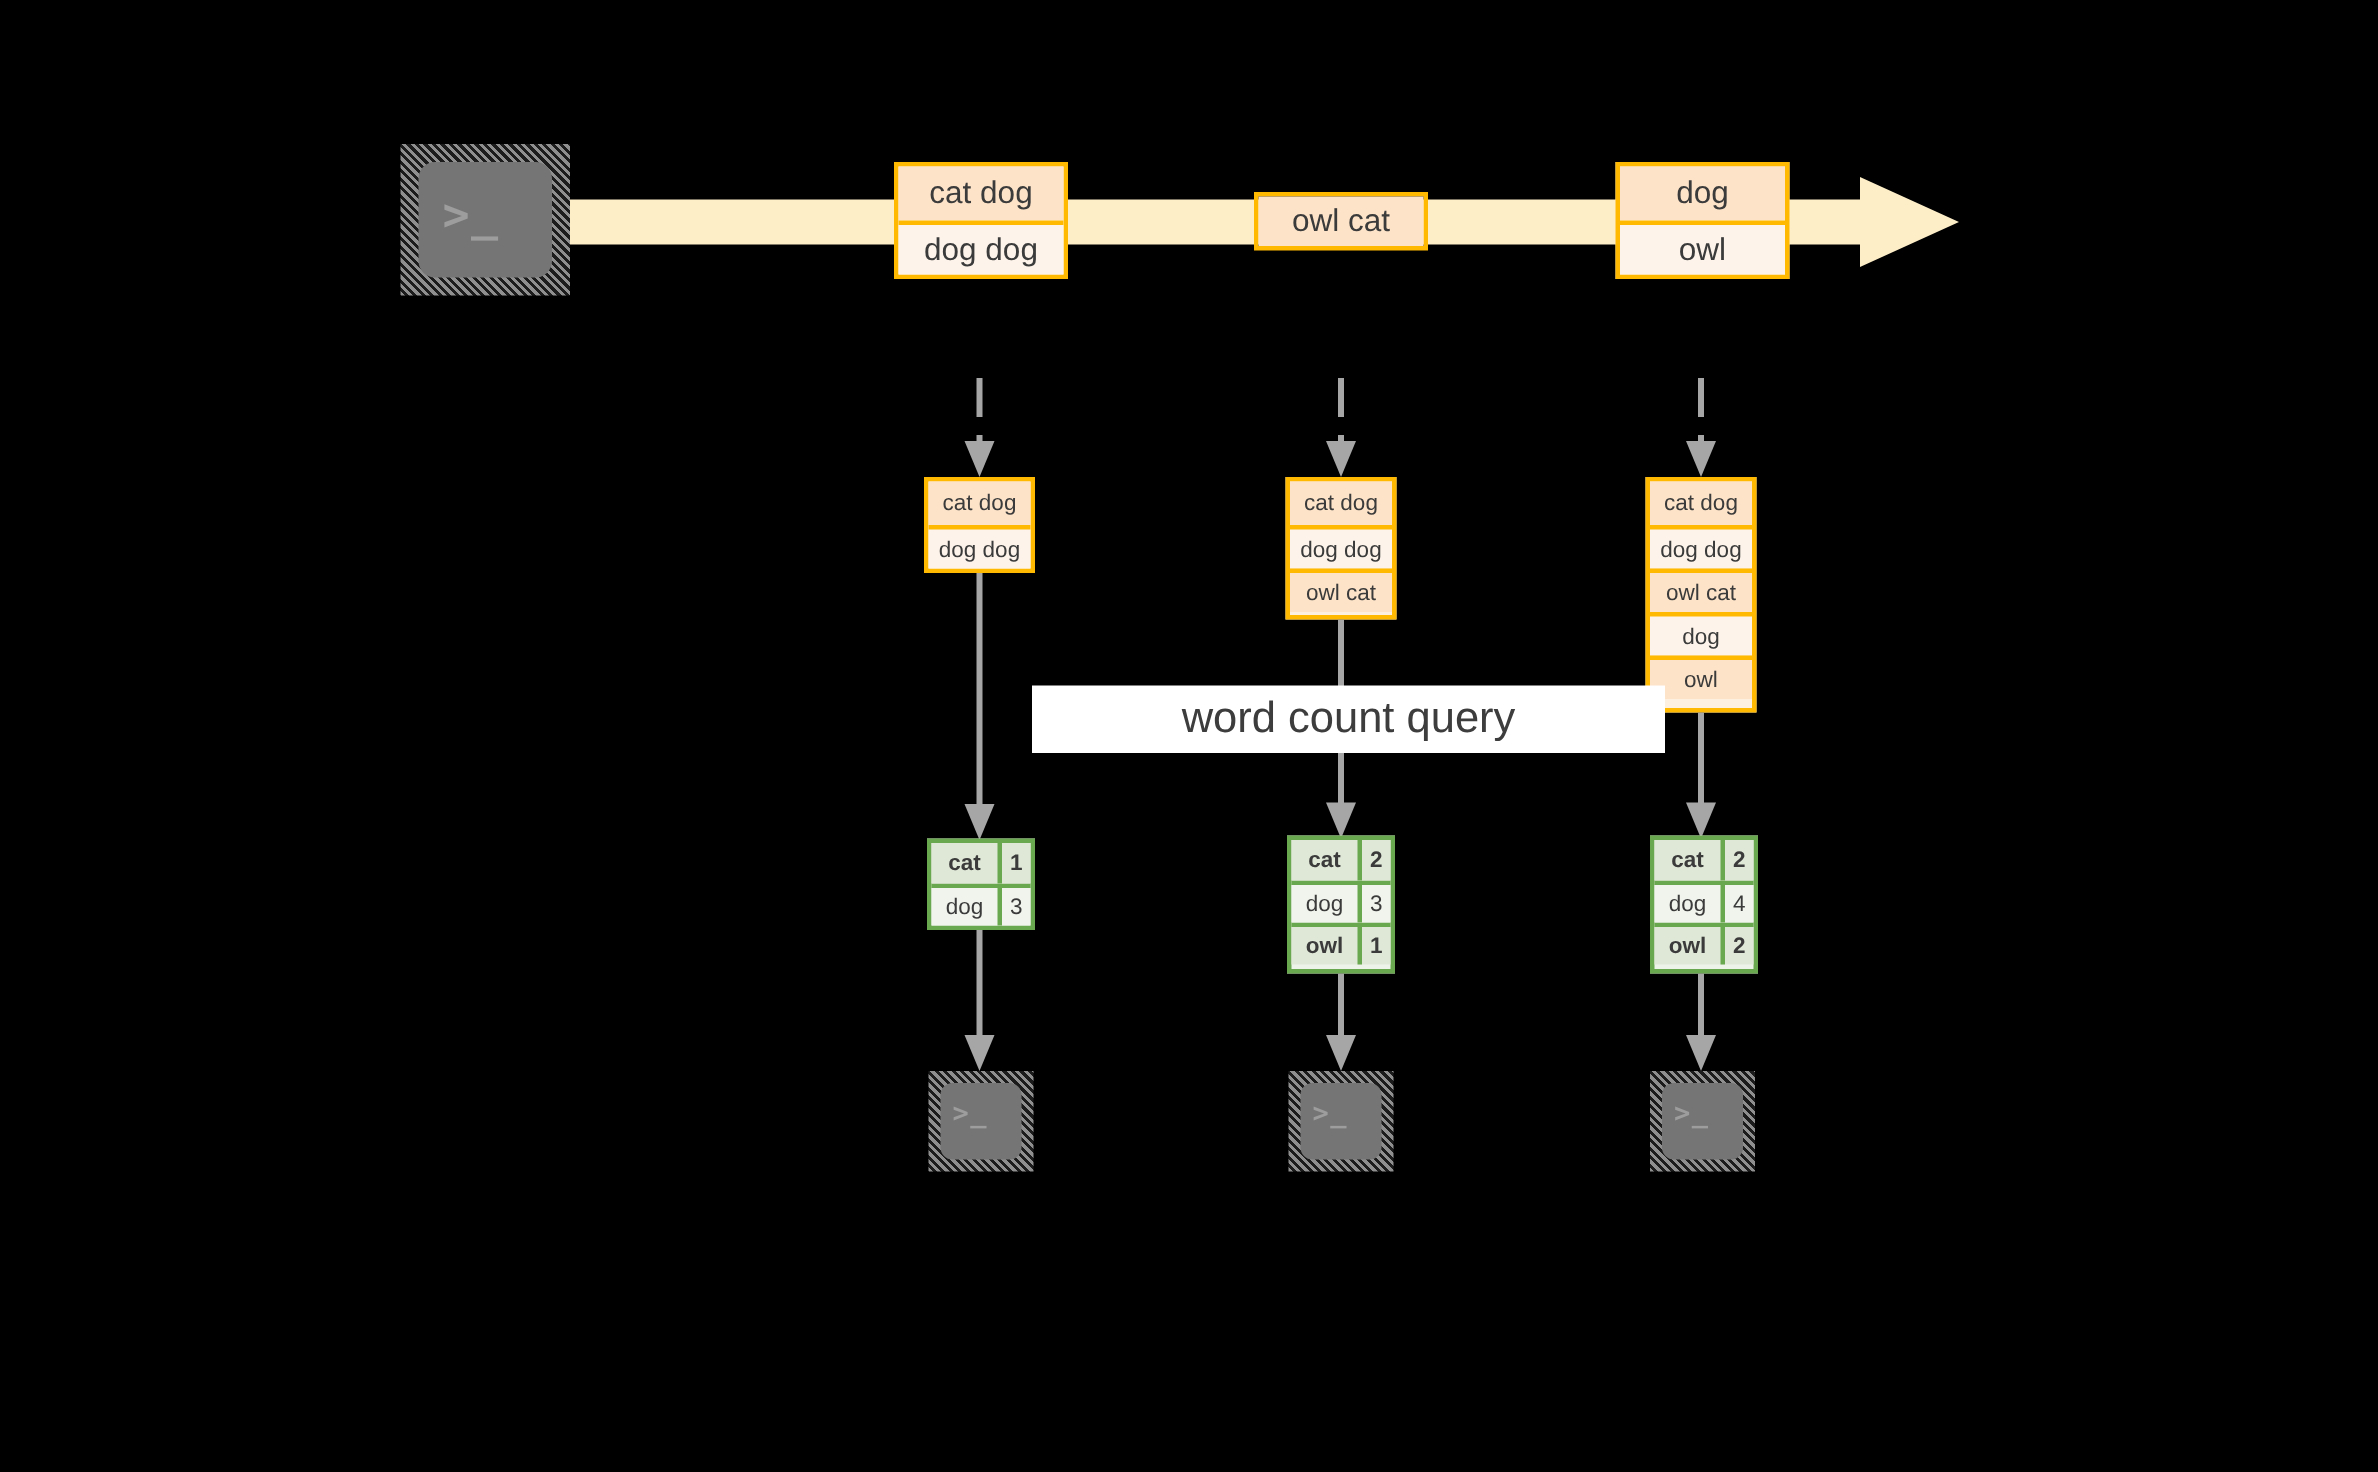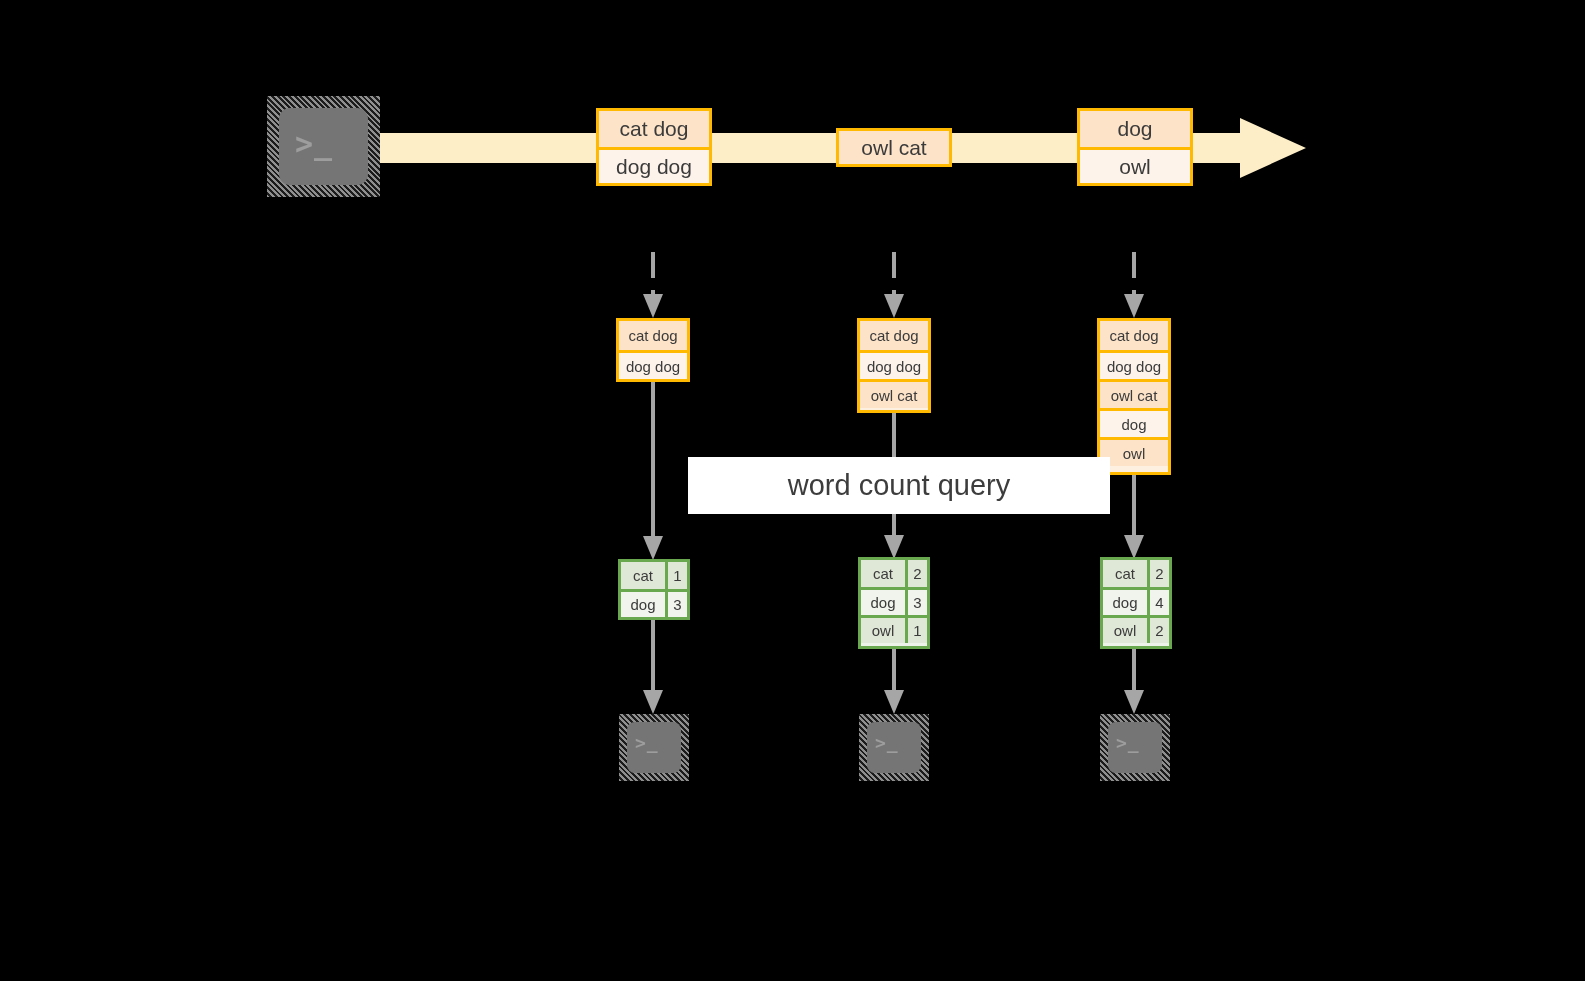--- a/index.html
+++ b/index.html
@@ -86,21 +86,21 @@
   .gbox .grow + .grow { border-top: 3px solid #6aa84f; }
   .gbox .gcell {
     box-sizing: border-box;
     display: flex;
     align-items: center;
     justify-content: center;
     color: #3b3b3b;
     white-space: nowrap;
   }
   .gbox .gcell.key { border-right: 3px solid #6aa84f; }
-  .gbox .grow.dark  .gcell { background: #dfe8d7; }
+  .gbox .grow.dark  .gcell { background: #dfe8d7; font-weight: bold; }
   .gbox .grow.light .gcell { background: #f0f4ec; }
 
   
   .query-label {
     position: absolute;
     box-sizing: border-box;
     background: #ffffff;
     display: flex;
     align-items: center;
     justify-content: center;
@@ -177,21 +177,21 @@
   </svg>
   <svg class="conn" style="left:882px; top:413px;" width="24" height="148" viewBox="0 0 24 148">
     <line x1="12" y1="0" x2="12" y2="128" stroke="#a6a6a6" stroke-width="4"></line>
     <path d="M12,146 L2,122 L22,122 Z" fill="#a6a6a6"></path>
   </svg>
   <svg class="conn" style="left:1122px; top:475px;" width="24" height="86" viewBox="0 0 24 86">
     <line x1="12" y1="0" x2="12" y2="66" stroke="#a6a6a6" stroke-width="4"></line>
     <path d="M12,84 L2,60 L22,60 Z" fill="#a6a6a6"></path>
   </svg>
 
-  <div class="query-label" style="left:688px; top:457px; width:422px; height:57px; font-size:29px;">word count query</div>
+  <div class="query-label" style="left:688px; top:457px; width:422px; height:45px; font-size:29px;">word count query</div>
 
   <div class="gbox" style="left:618px; top:559px; width:72px; height:61px;">
     <div class="grow dark" style="height:27px;">
       <div class="gcell key" style="width:47px; font-size:15px;">cat</div>
       <div class="gcell val" style="width:19px; font-size:15px;">1</div>
     </div>
     <div class="grow light" style="height:28px;">
       <div class="gcell key" style="width:47px; font-size:15px;">dog</div>
       <div class="gcell val" style="width:19px; font-size:15px;">3</div>
     </div>

